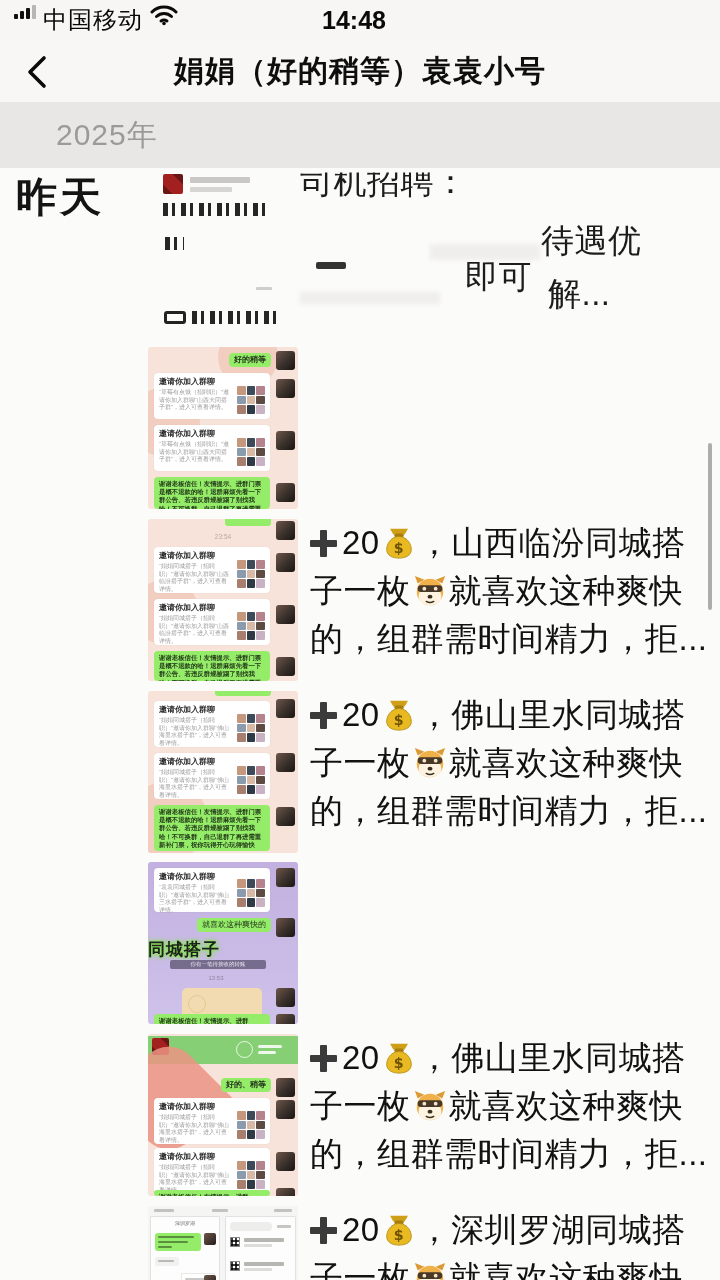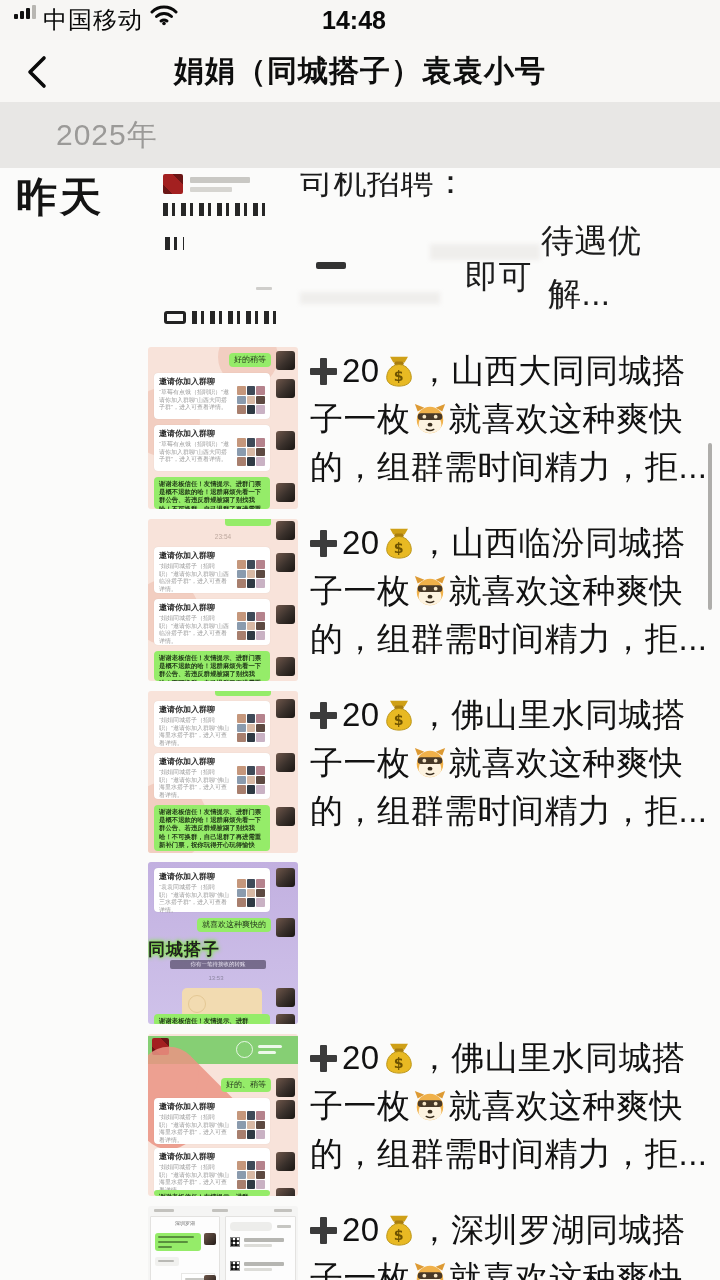--- a/index.html
+++ b/index.html
@@ -41,21 +41,21 @@
   .itext{margin-left:12px;margin-top:0;width:400px;font-size:33px;line-height:48px;color:#121212;
     letter-spacing:.5px;word-break:break-all;}
   .plus{display:inline-block;position:relative;width:27px;height:27px;margin-right:5px;vertical-align:-3px;}
   .plus::before,.plus::after{content:"";position:absolute;background:#3b3b3b;border-radius:1px;}
   .plus::before{left:0;top:10px;width:27px;height:7px;}
   .plus::after{left:10px;top:0;width:7px;height:27px;}
   .emoji{width:34px;height:34px;vertical-align:-6px;margin:0 2px;}
   
   .spot{position:absolute;border-radius:50%;background:#f2cec1;}
   .gb{position:absolute;background:#95ec69;border-radius:4px;color:#27401c;}
-  .okb{font-size:8px;line-height:10px;padding:2px 5px;font-weight:400;color:#23351b;}
+  .okb{font-size:8px;line-height:10px;padding:2px 5px;font-weight:700;color:#23351b;}
   .card{position:absolute;left:6px;width:116px;background:#fff;border-radius:4px;padding:4px 5px;box-sizing:border-box;box-shadow:0 0 1px rgba(0,0,0,.12);}
   .ct{font-size:8px;font-weight:700;color:#2a2a2a;line-height:10px;}
   .cd{font-size:6px;color:#9c9c9c;line-height:7.5px;width:70px;margin-top:2px;}
   .grid{position:absolute;right:5px;bottom:5px;width:28px;height:28px;display:grid;grid-template-columns:repeat(3,1fr);grid-template-rows:repeat(3,1fr);gap:1px;}
   .grid i{display:block;border-radius:1px;}
   .grid i:nth-child(1){background:#c5977c}.grid i:nth-child(2){background:#3f4a58}.grid i:nth-child(3){background:#b5838d}
   .grid i:nth-child(4){background:#8a9bae}.grid i:nth-child(5){background:#d7b9a5}.grid i:nth-child(6){background:#5d4a42}
   .grid i:nth-child(7){background:#a87f6e}.grid i:nth-child(8){background:#2f3a44}.grid i:nth-child(9){background:#c9b2c4}
   .notice{position:absolute;left:6px;width:116px;background:#95ec69;border-radius:4px;padding:3px 5px;box-sizing:border-box;
     font-size:6.4px;line-height:8.2px;color:#233c19;font-weight:600;overflow:hidden;}
@@ -149,21 +149,21 @@
       <circle cx="14" cy="19.5" r="1.8" fill="#0a0a0a"></circle>
     </svg>
   </div>
   <div class="sb-time">14:48</div>
 </div>
 
 <div class="navbar">
   <svg class="back" viewBox="0 0 30 36">
     <polyline points="20,4 6,18 20,32" stroke="#0a0a0a" stroke-width="3.6" fill="none" stroke-linecap="round" stroke-linejoin="round"></polyline>
   </svg>
-  <div class="nav-title">娟娟（同城搭子）袁袁小号</div>
+  <div class="nav-title">娟娟（好的稍等）袁袁小号</div>
 </div>
 
 <div class="yearband">
   <span>2025年</span>
 </div>
 
 <div class="daylabel">昨天</div>
 
 <div>
   <div class="redlogo" style="left:163px;top:174px;position:absolute;width:20px;height:20px;"></div>
@@ -217,25 +217,20 @@
           <i></i>
           <i></i>
         </div>
     </div>
     <div class="notice" style="top:130px;height:32px;">谢谢老板信任！友情提示、进群门票是概不退款的哈！退群麻烦先看一下群公告、若违反群规被踢了别找我哈！不可换群，自己退群了再进需重新补门票，祝你玩得开心玩得愉快</div>
     <div class="av" style="top:4px;"></div>
     <div class="av" style="top:32px;"></div>
     <div class="av" style="top:84px;"></div>
     <div class="av" style="top:136px;"></div>
   </div>
-  <div class="itext"><span class="plus"></span><span>20</span><svg class="emoji">
-        <use href="#i-bag"></use>
-      </svg><span>，山西大同同城搭子一枚</span><svg class="emoji">
-        <use href="#i-doge"></use>
-      </svg><span>就喜欢这种爽快的，组群需时间精力，拒...</span></div>
 </div>
 
 <div class="row" style="top:519px;">
   <div class="thumb">
     <div class="spot" style="left:-15px;top:60px;width:66px;height:66px;"></div>
     <div class="gb" style="right:27px;top:0;width:46px;height:7px;border-radius:0 0 3px 3px;"></div>
     <div class="tstamp" style="top:14px;">23:54</div>
     <div class="card" style="top:28px;height:46px;">
       <div class="ct">邀请你加入群聊</div>
       <div class="cd">“娟娟同城搭子（招聘职）”邀请你加入群聊“山西临汾搭子群”，进入可查看详情。</div>

